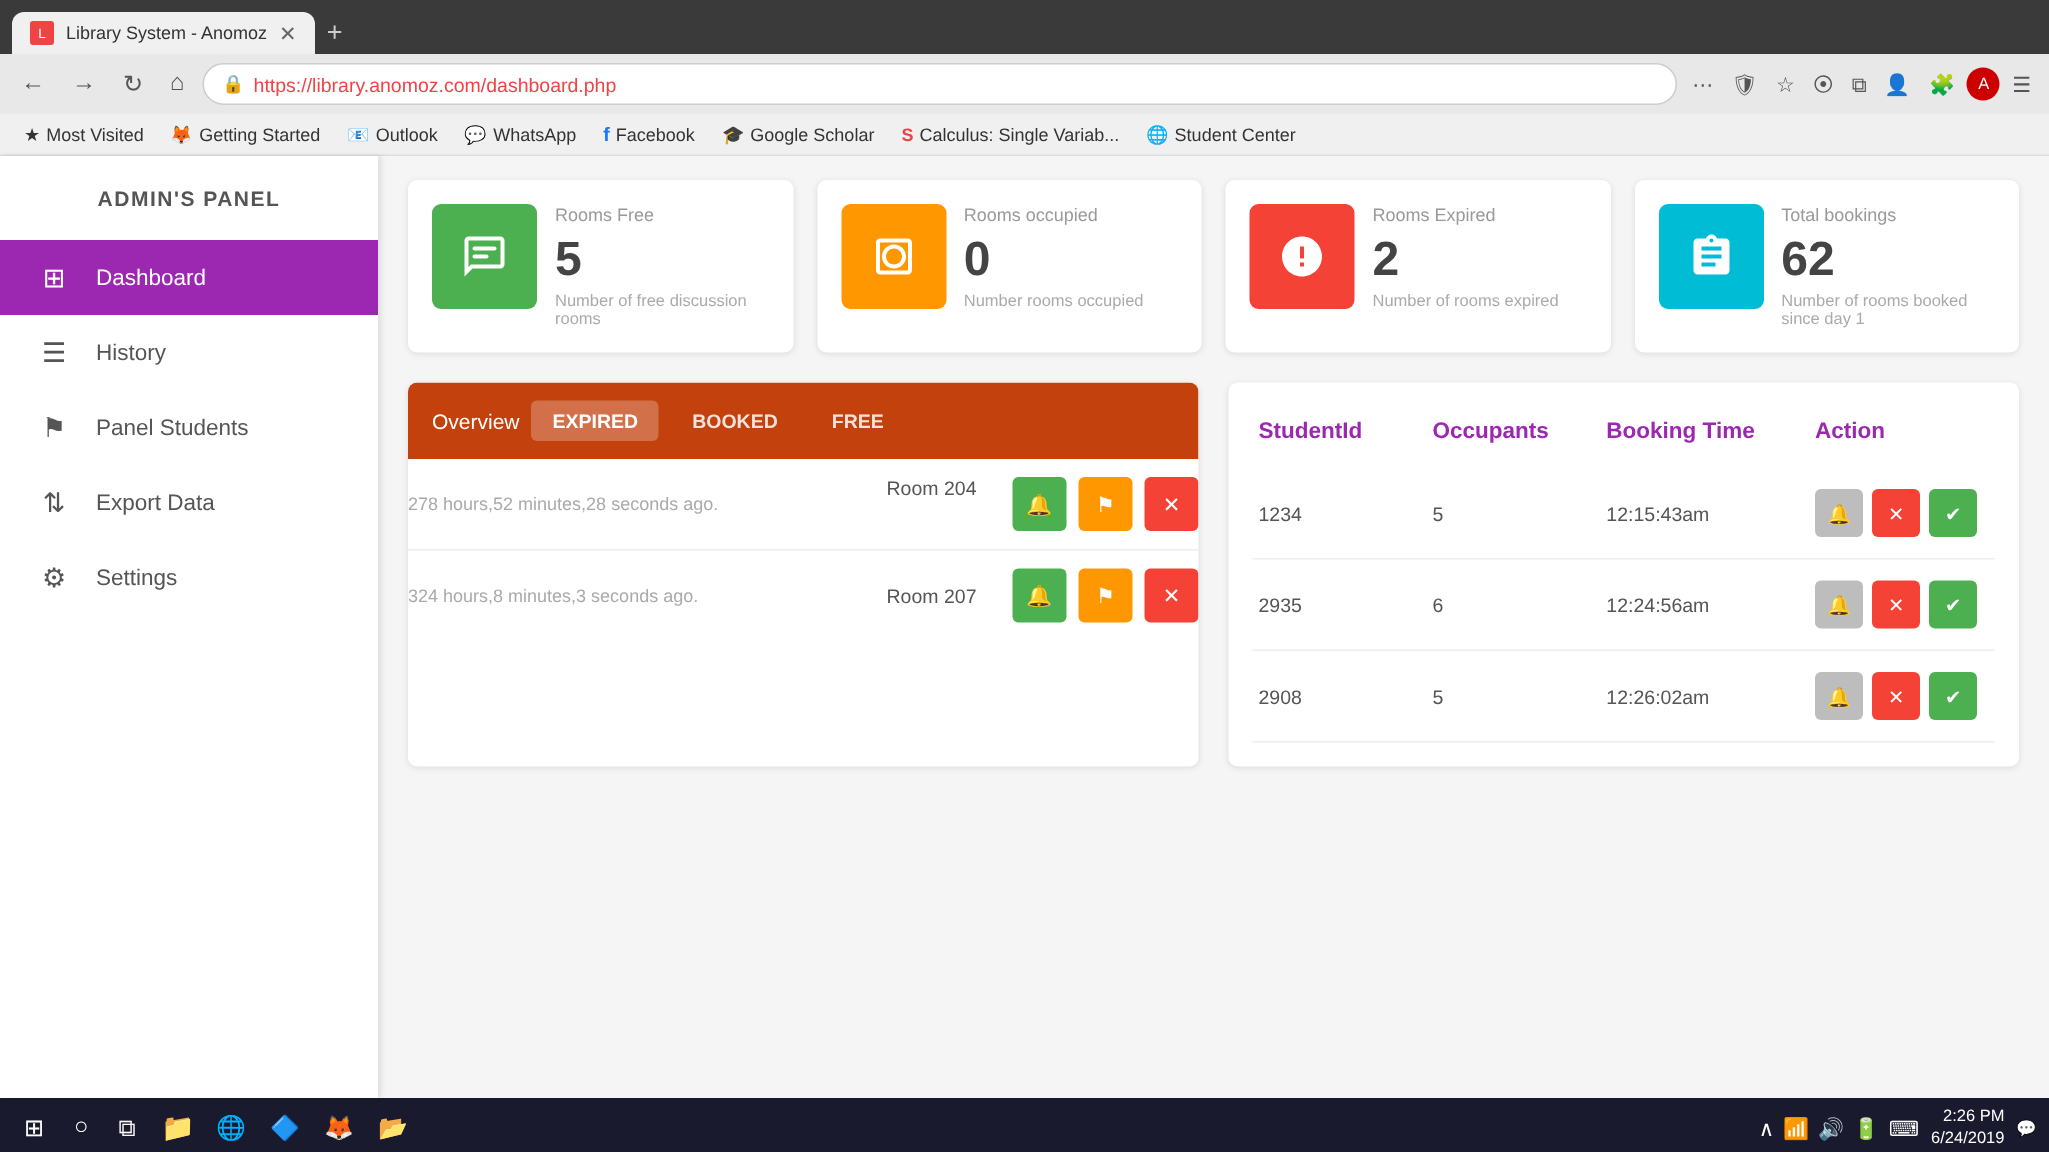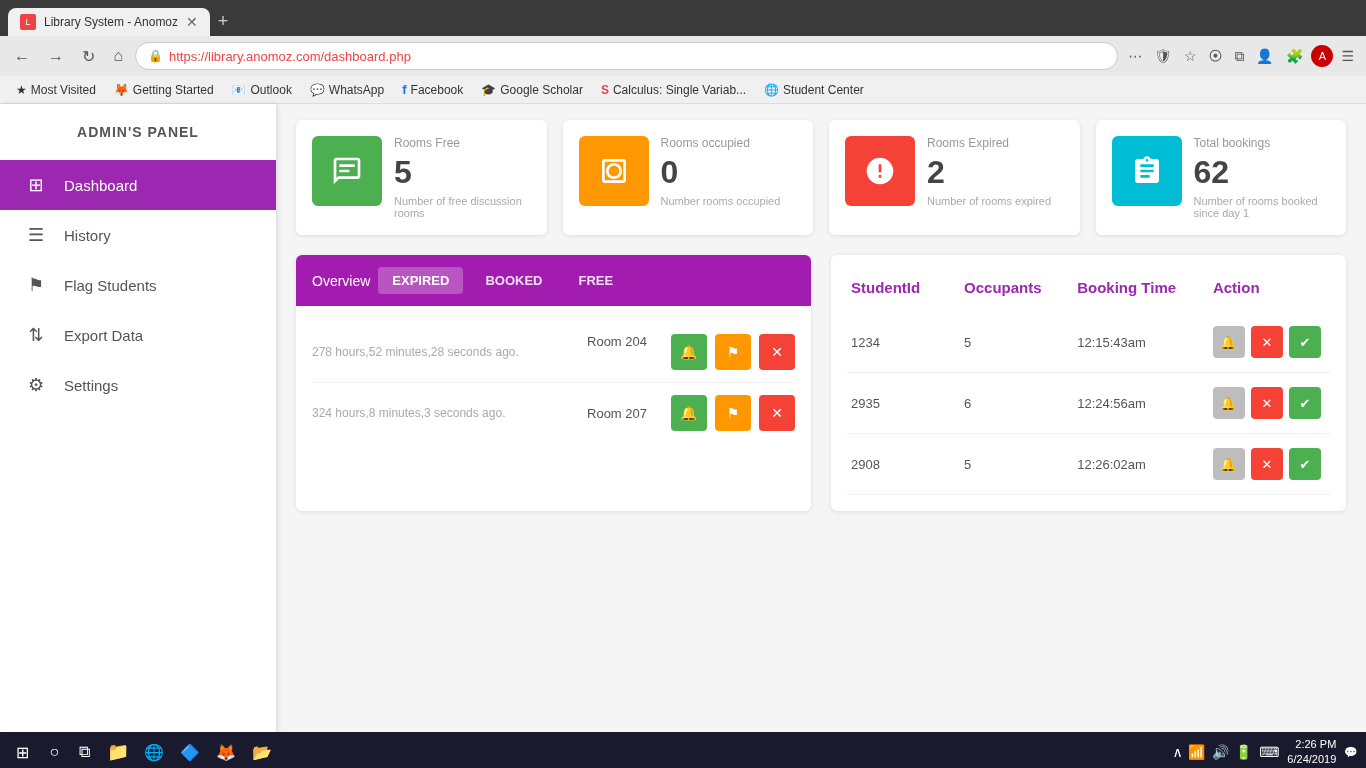--- a/index.html
+++ b/index.html
@@ -21,48 +21,48 @@
     .toolbar-right { display: flex; align-items: center; gap: 4px; }
     .toolbar-btn { background: none; border: none; cursor: pointer; font-size: 14px; color: #555; padding: 4px; }
 
     .bookmarks-bar { background: #f0f0f0; height: 28px; display: flex; align-items: center; padding: 0 8px; gap: 2px; border-bottom: 1px solid #ddd; font-size: 12px; }
     .bookmark-item { display: flex; align-items: center; gap: 4px; padding: 2px 8px; border-radius: 4px; cursor: pointer; color: #333; white-space: nowrap; }
 
     
     .app-container { display: flex; width: 1366px; height: 628px; background: #f5f5f5; }
 
     
-    .sidebar { width: 276px; background: white; height: 100%; box-shadow: 2px 0 4px rgba(0,0,0,0.1); flex-shrink: 0; }
+    .sidebar { width: 252px; background: white; height: 100%; box-shadow: 2px 0 4px rgba(0,0,0,0.1); flex-shrink: 0; }
     .sidebar-title { text-align: center; padding: 20px; font-size: 14px; font-weight: bold; color: #555; letter-spacing: 1px; }
     .sidebar-item { display: flex; align-items: center; gap: 16px; padding: 14px 24px; cursor: pointer; color: #555; font-size: 15px; }
     .sidebar-item.active { background: #9c27b0; color: white; }
     .sidebar-icon { font-size: 18px; width: 24px; text-align: center; }
 
     
     .main-content { flex: 1; overflow-y: auto; padding: 16px 20px; }
 
     
     .stat-cards { display: grid; grid-template-columns: repeat(4, 1fr); gap: 16px; margin-bottom: 20px; }
     .stat-card { background: white; border-radius: 6px; padding: 16px; display: flex; align-items: flex-start; gap: 12px; box-shadow: 0 1px 4px rgba(0,0,0,0.1); }
     .stat-icon-box { width: 70px; height: 70px; border-radius: 6px; display: flex; align-items: center; justify-content: center; flex-shrink: 0; font-size: 28px; color: white; }
     .stat-info { flex: 1; }
     .stat-label { font-size: 12px; color: #999; margin-bottom: 4px; }
     .stat-value { font-size: 32px; font-weight: bold; color: #444; margin-bottom: 4px; }
     .stat-desc { font-size: 11px; color: #aaa; }
 
     
     .panels-row { display: grid; grid-template-columns: 1fr 1fr; gap: 20px; }
     .panel { background: white; border-radius: 6px; box-shadow: 0 1px 4px rgba(0,0,0,0.1); overflow: hidden; }
-    .panel-header { background: #a21caf; display: flex; align-items: center; padding: 12px 16px; gap: 8px; }
+    .panel-header { background: #c2410c; display: flex; align-items: center; padding: 12px 16px; gap: 8px; }
     .panel-header-title { color: white; font-size: 14px; }
     .panel-tab { background: rgba(255,255,255,0.25); color: white; border: none; border-radius: 4px; padding: 6px 14px; cursor: pointer; font-size: 13px; font-weight: bold; }
     .panel-tab.inactive { background: none; color: rgba(255,255,255,0.85); font-weight: bold; }
 
     
-    .overview-body { padding: 16px; }
+    .overview-body { }
     .overview-row { display: flex; align-items: center; justify-content: space-between; padding: 12px 0; border-bottom: 1px solid #eee; }
     .overview-row:last-child { border-bottom: none; }
     .overview-time { font-size: 12px; color: #aaa; }
     .overview-room { font-size: 13px; color: #555; margin-right: 12px; }
     .overview-actions { display: flex; gap: 8px; }
     .action-btn { width: 36px; height: 36px; border-radius: 4px; border: none; cursor: pointer; display: flex; align-items: center; justify-content: center; font-size: 14px; color: white; }
     .btn-green { background: #4caf50; }
     .btn-orange { background: #ff9800; }
     .btn-red { background: #f44336; }
 
@@ -168,21 +168,21 @@
     <div class="sidebar-item active">
       <span class="sidebar-icon">⊞</span>
       <span>Dashboard</span>
     </div>
     <div class="sidebar-item">
       <span class="sidebar-icon">☰</span>
       <span>History</span>
     </div>
     <div class="sidebar-item">
       <span class="sidebar-icon">⚑</span>
-      <span>Flag Students</span>
+      <span>Panel Students</span>
     </div>
     <div class="sidebar-item">
       <span class="sidebar-icon">⇅</span>
       <span>Export Data</span>
     </div>
     <div class="sidebar-item">
       <span class="sidebar-icon">⚙</span>
       <span>Settings</span>
     </div>
   </div>

